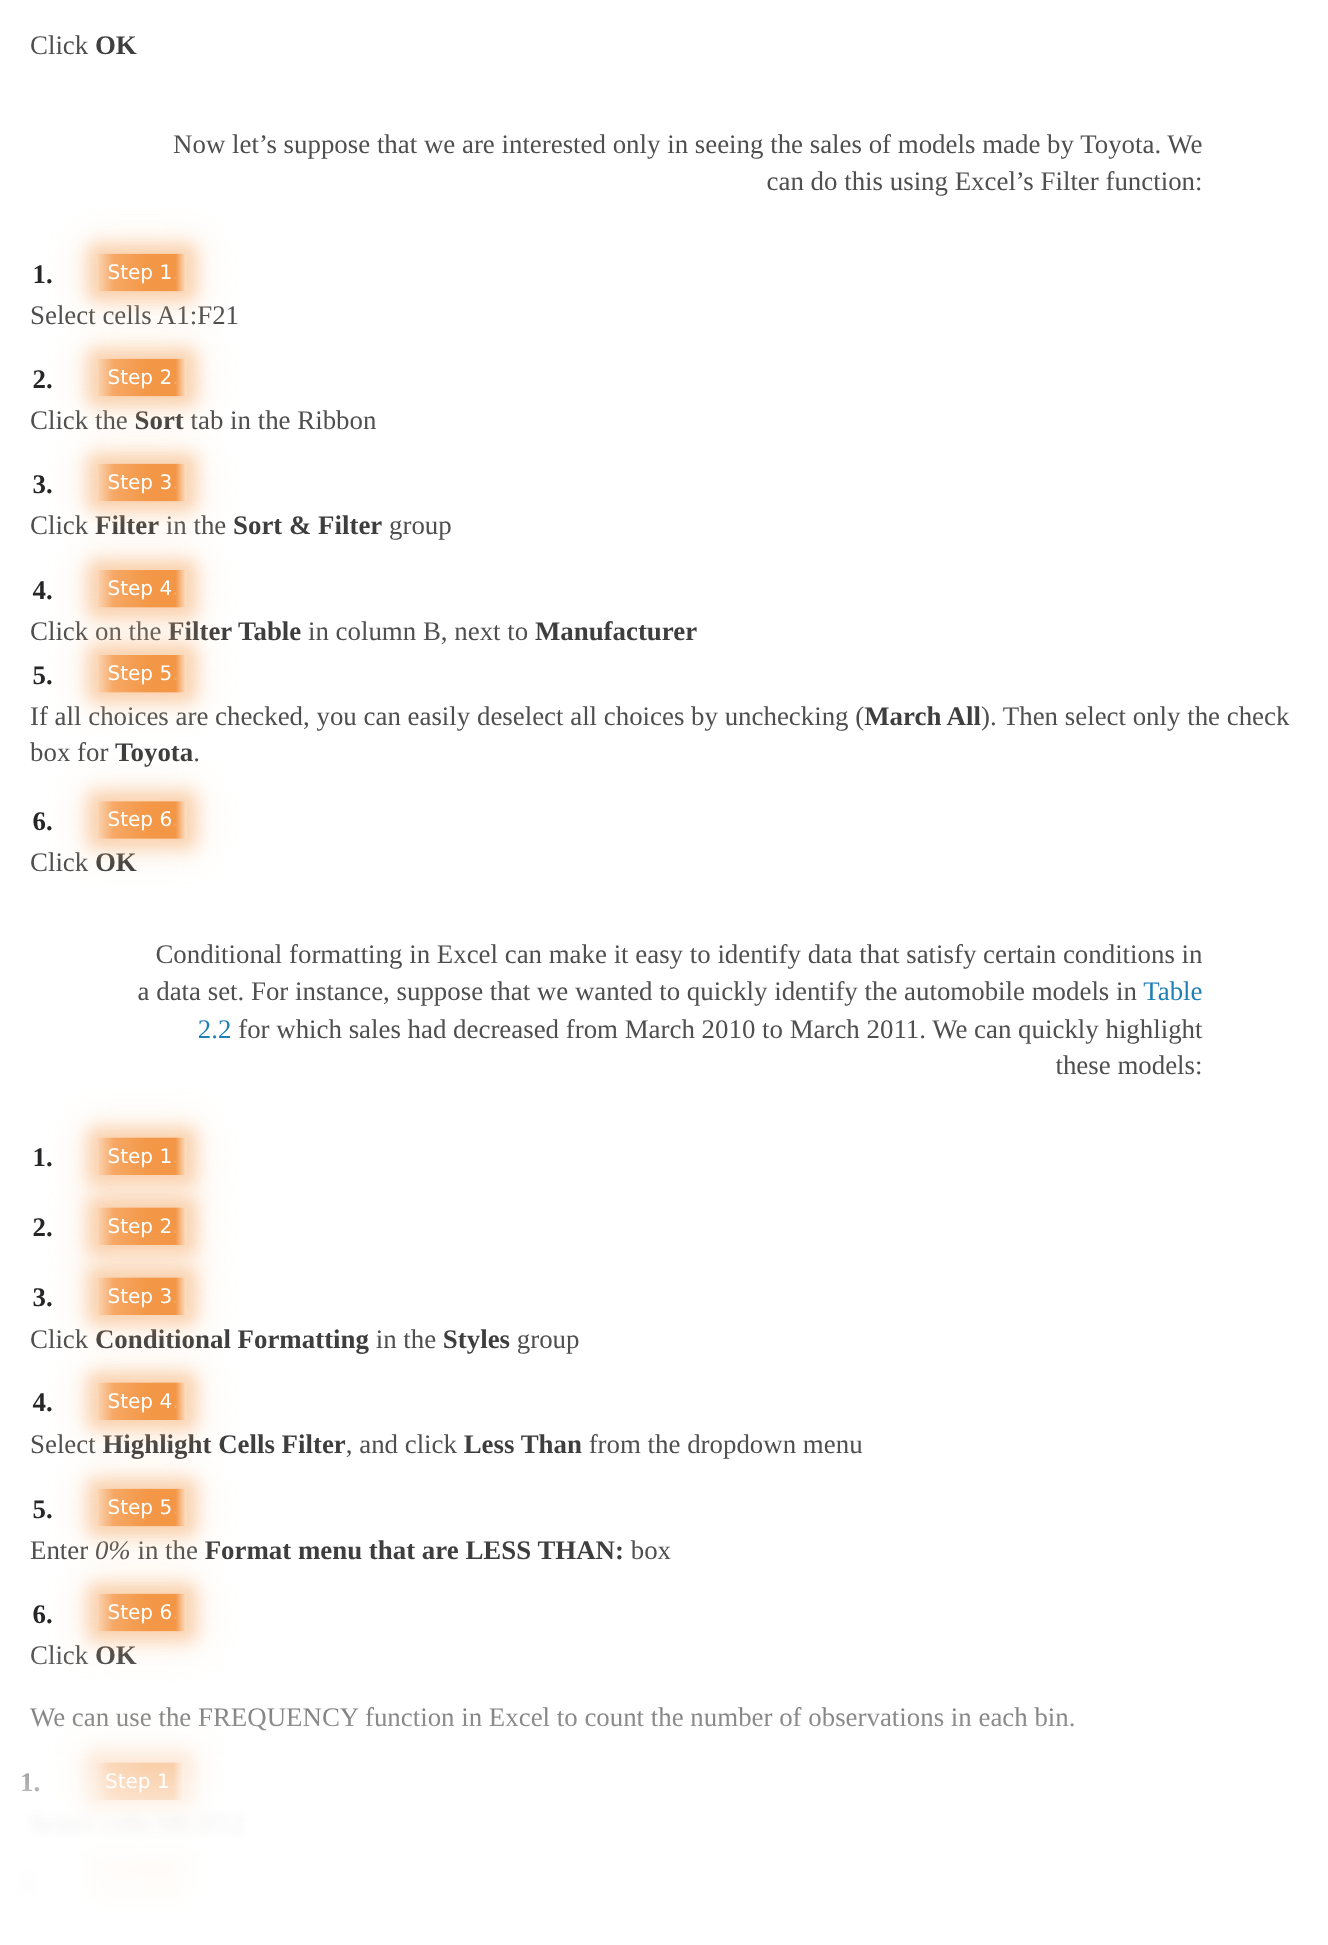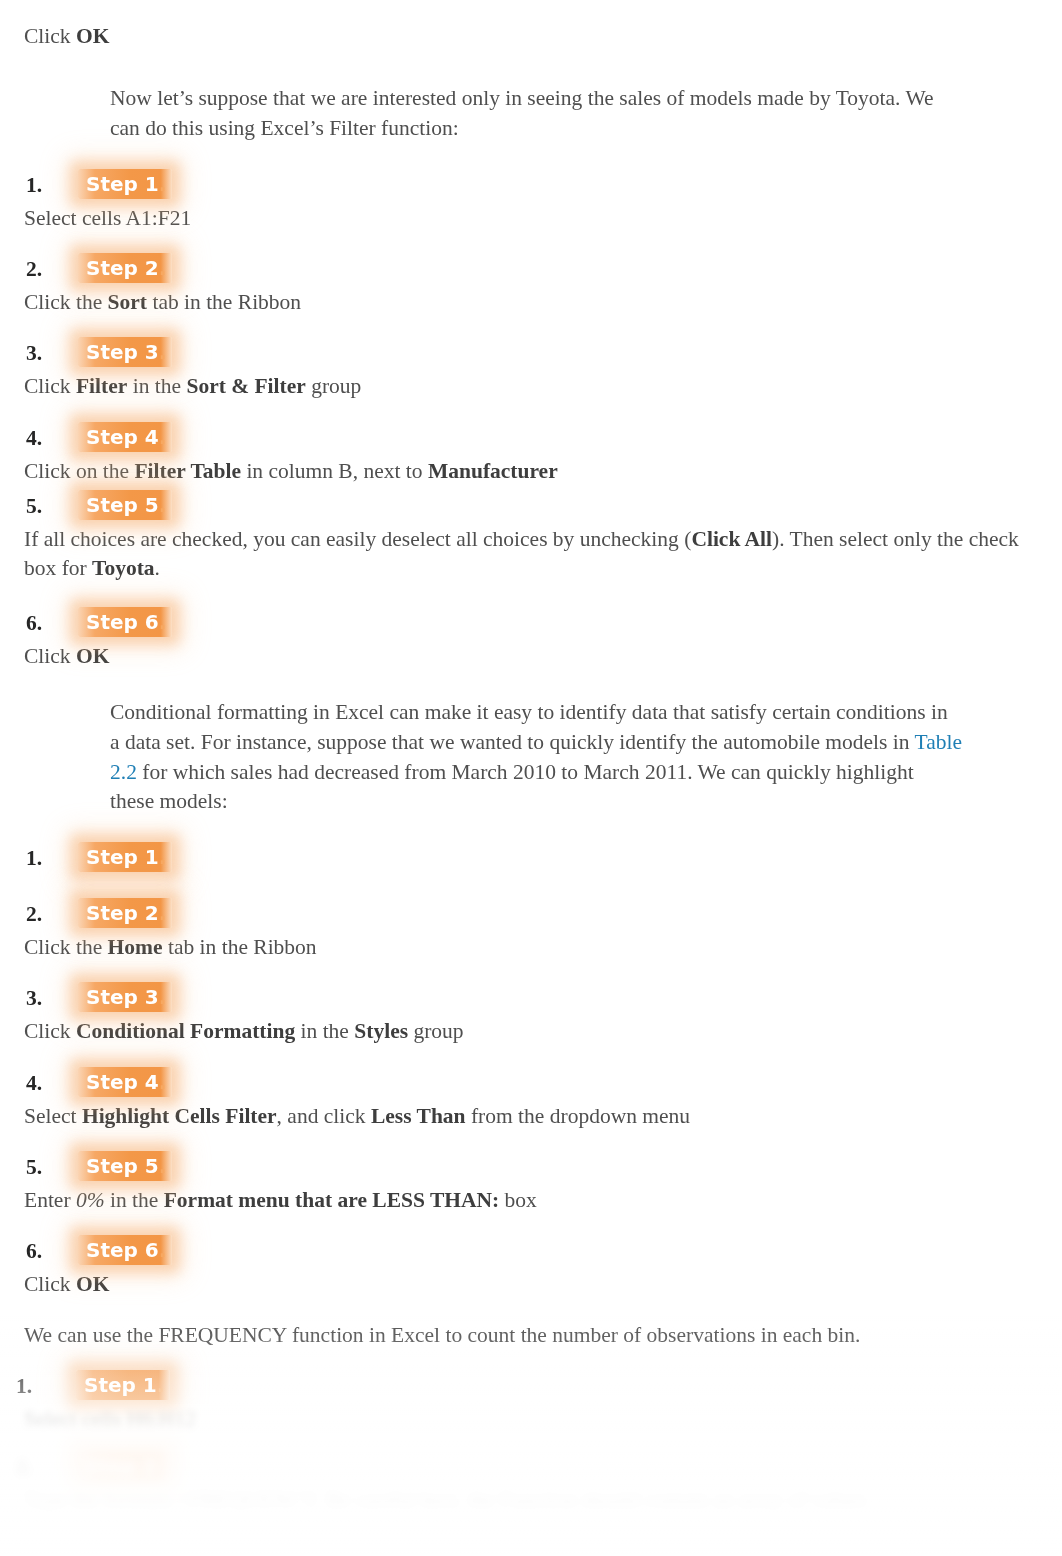--- a/index.html
+++ b/index.html
@@ -31,21 +31,22 @@
     left: 24px;
     top: 22px;
     width: 1014px;
   }
 
   
   .para {
     font-size: 21.5px;
     line-height: 1.38;
     color: #4f4f4f;
-    margin: 0;
+    margin: 17px;
+    text-align: right;
   }
 
   .para-indent {
     margin-left: 86px;
     width: 852px;
   }
 
   .line {
     font-size: 21.5px;
     line-height: 1.32;
@@ -89,36 +90,35 @@
     padding-left: 0;
     margin-left: -8px;
     width: 60px;
   }
 
   
   .step-badge {
     position: relative;
     display: inline-block;
     font-family: "DejaVu Sans", "Liberation Sans", sans-serif;
-    font-size: 20px;
+    font-size: 16px;
     line-height: 30px;
     color: #ffffff;
     padding: 0 6px 0 8px;
     white-space: nowrap;
     border-radius: 2px;
     background: linear-gradient(to right,
                 rgba(247,178,118,0.55) 0%,
                 rgba(246,163,92,0.95) 18%,
                 rgba(243,152,72,1) 55%,
                 rgba(243,150,70,1) 88%,
                 rgba(248,186,130,0.45) 100%);
     box-shadow: 0 0 13px 8px rgba(246,165,96,0.42),
                 0 0 26px 14px rgba(250,200,150,0.22);
     margin-top: 3px;
-    font-weight: bold;
   }
   .step-badge .dot {
     color: #f7a861;
   }
   .blur-2 { filter: blur(3.2px); opacity: 0.40; }
   .blur-3 { filter: blur(4.6px); opacity: 0.32; }
 
   .fade-mask {
     position: absolute;
     left: 0;
@@ -193,21 +193,21 @@
         <p class="line"><span>Click on the </span><b>Filter Table</b><span>  in column B, next to </span><b>Manufacturer</b></p>
       </div>
 
       <div class="sp-2"></div>
 
       <div class="item">
         <div class="item-head">
           <span class="num">5.</span>
           <span class="step-badge"><span>Step 5</span><span class="dot">.</span></span>
         </div>
-        <p class="line"><span>If all choices are checked, you can easily deselect all choices by unchecking (</span><b>Click All</b><span>). Then select only the check box for </span><b>Toyota</b><span>.</span></p>
+        <p class="line"><span>If all choices are checked, you can easily deselect all choices by unchecking (</span><b>March All</b><span>). Then select only the check box for </span><b>Toyota</b><span>.</span></p>
       </div>
 
       <div class="sp-22"></div>
 
       <div class="item">
         <div class="item-head">
           <span class="num">6.</span>
           <span class="step-badge"><span>Step 6</span><span class="dot">.</span></span>
         </div>
         <p class="line"><span>Click </span><b>OK</b></p>
@@ -230,21 +230,20 @@
         </div>
       </div>
 
       <div class="sp-18"></div>
 
       <div class="item">
         <div class="item-head">
           <span class="num">2.</span>
           <span class="step-badge"><span>Step 2</span><span class="dot">.</span></span>
         </div>
-        <p class="line"><span>Click the </span><b>Home</b><span> tab in the Ribbon</span></p>
       </div>
 
       <div class="sp-18"></div>
 
       <div class="item">
         <div class="item-head">
           <span class="num">3.</span>
           <span class="step-badge"><span>Step 3</span><span class="dot">.</span></span>
         </div>
         <p class="line"><span>Click </span><b>Conditional Formatting</b><span> in the </span><b>Styles</b><span> group</span></p>

